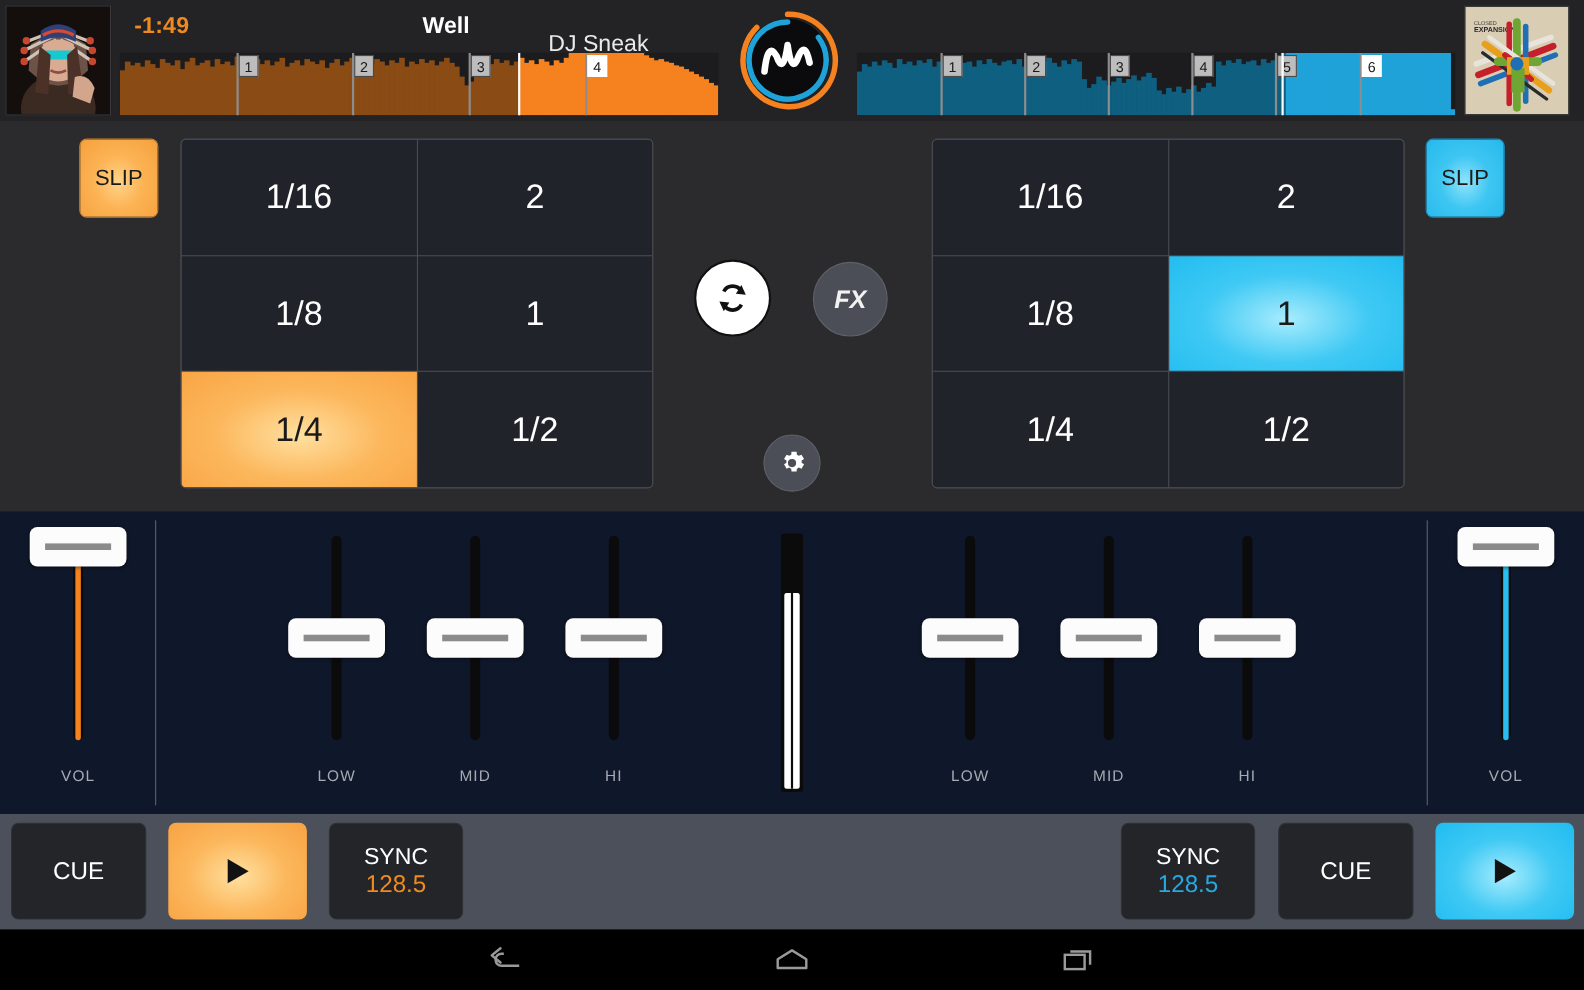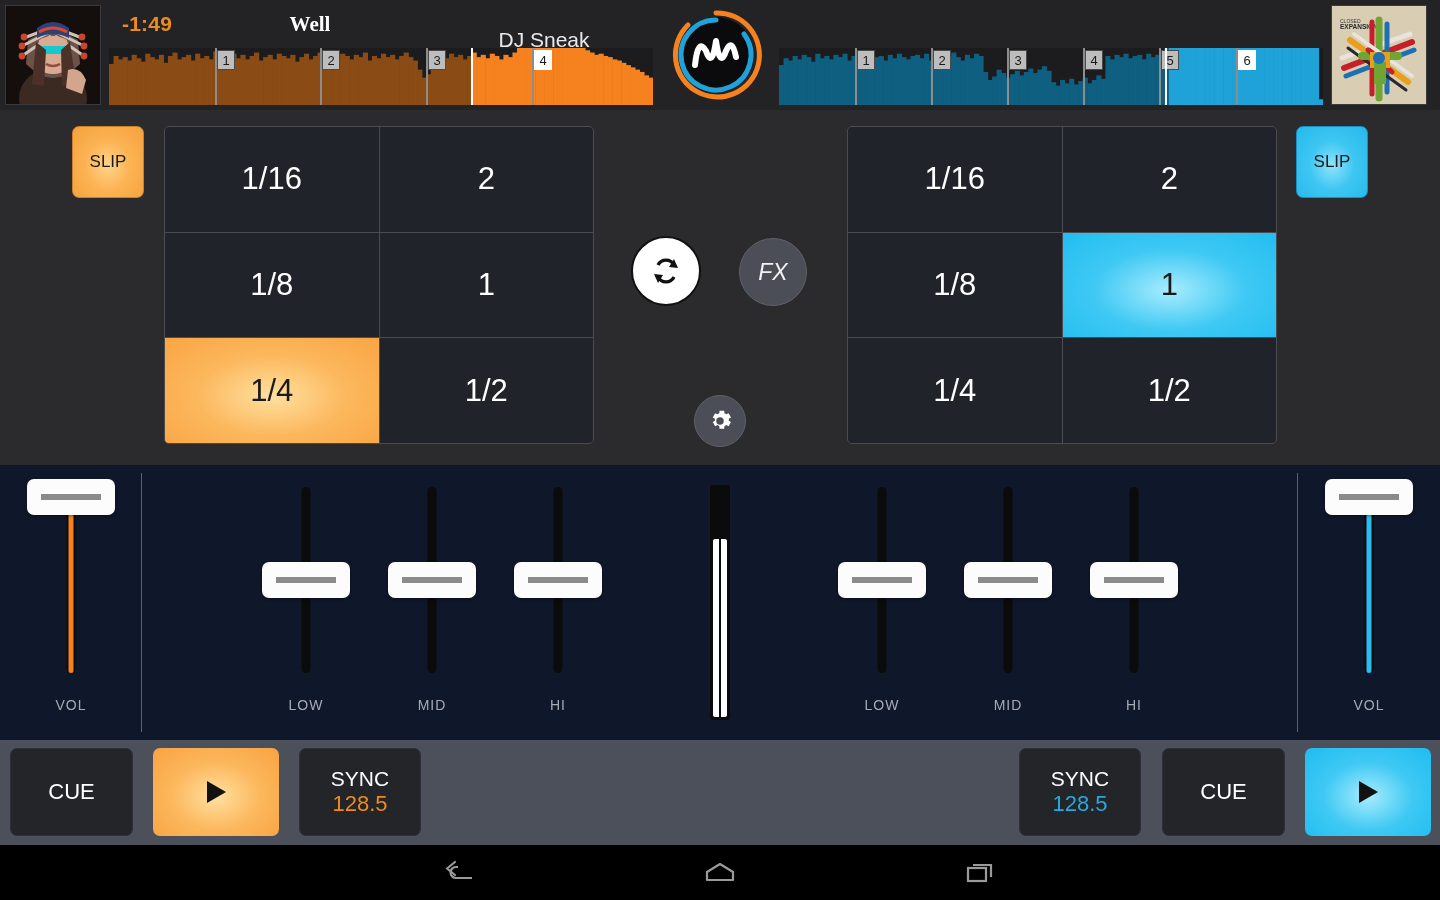--- a/index.html
+++ b/index.html
@@ -29,21 +29,21 @@
     position: absolute; left: 0; top: 0; width: 100%; height: 48px;
     display: flex; align-items: center;
   }
   .time {
     font-size: 21px; font-weight: bold; width: 92px; text-align: center;
     letter-spacing: .2px;
   }
   .time.o { color: #f08a1e; }
   .time.b { color: #27a8e0; }
   .ttl {
-    flex: 1; text-align: center; color: #fff; font-size: 21px; font-weight: bold; font-family: Liberation Serif, serif;
+    flex: 1; text-align: right; color: #fff; font-size: 21px; font-weight: bold;
   }
   .art-title { flex: 1; text-align: center; color: #e9e9e9; font-size: 21px; font-weight: normal; margin-top: 31px; }
 
   .wave {
     position: absolute; left: 8px; top: 48px; width: 544px; height: 57px;
     overflow: hidden; background: #1c1c1f;
   }
   .wave svg { display: block; }
   .cue-mark {
     position: absolute; top: 2px; width: 18px; height: 20px;
@@ -62,21 +62,21 @@
   }
 
   
   .midpanel {
     position: absolute; left: 0; top: 110px; width: 1440px; height: 355px;
     background: #2b2b2e;
   }
   .slip {
     position: absolute; width: 72px; height: 72px; border-radius: 7px;
     display: flex; align-items: center; justify-content: center;
-    font-size: 17px; color: #1a1a1a;
+    font-size: 20px; color: #1a1a1a;
   }
   .slip.l { left: 72px; top: 16px;
     background: radial-gradient(ellipse at 50% 55%, #ffd48a 0%, #fcb354 45%, #f5a13c 100%);
     border: 1px solid #c9812c; }
   .slip.r { left: 1296px; top: 16px;
     background: radial-gradient(ellipse at 50% 55%, #8fe4fb 0%, #3ec6f2 45%, #26b9ec 100%);
     border: 1px solid #1a8fc0; }
 
   .loopgrid {
     position: absolute; top: 16px; width: 430px; height: 318px;
@@ -95,21 +95,21 @@
 
   .loopbtn {
     position: absolute; left: 631px; top: 126px; width: 70px; height: 70px;
     border-radius: 50%; background: #fff; border: 2px solid #111;
     display: flex; align-items: center; justify-content: center;
   }
   .fxbtn {
     position: absolute; left: 739px; top: 128px; width: 68px; height: 68px;
     border-radius: 50%; background: #4b4e56; border: 1px solid #5e6169;
     display: flex; align-items: center; justify-content: center;
-    color: #f2f2f2; font-size: 23px; font-weight: normal; font-style: italic;
+    color: #f2f2f2; font-size: 23px; font-weight: bold; font-style: italic;
   }
   .gearbtn {
     position: absolute; left: 694px; top: 285px; width: 52px; height: 52px;
     border-radius: 50%; background: #4b4e56; border: 1px solid #5e6169;
     display: flex; align-items: center; justify-content: center;
   }
 
   
   .mixer {
     position: absolute; left: 0; top: 465px; width: 1440px; height: 275px;

